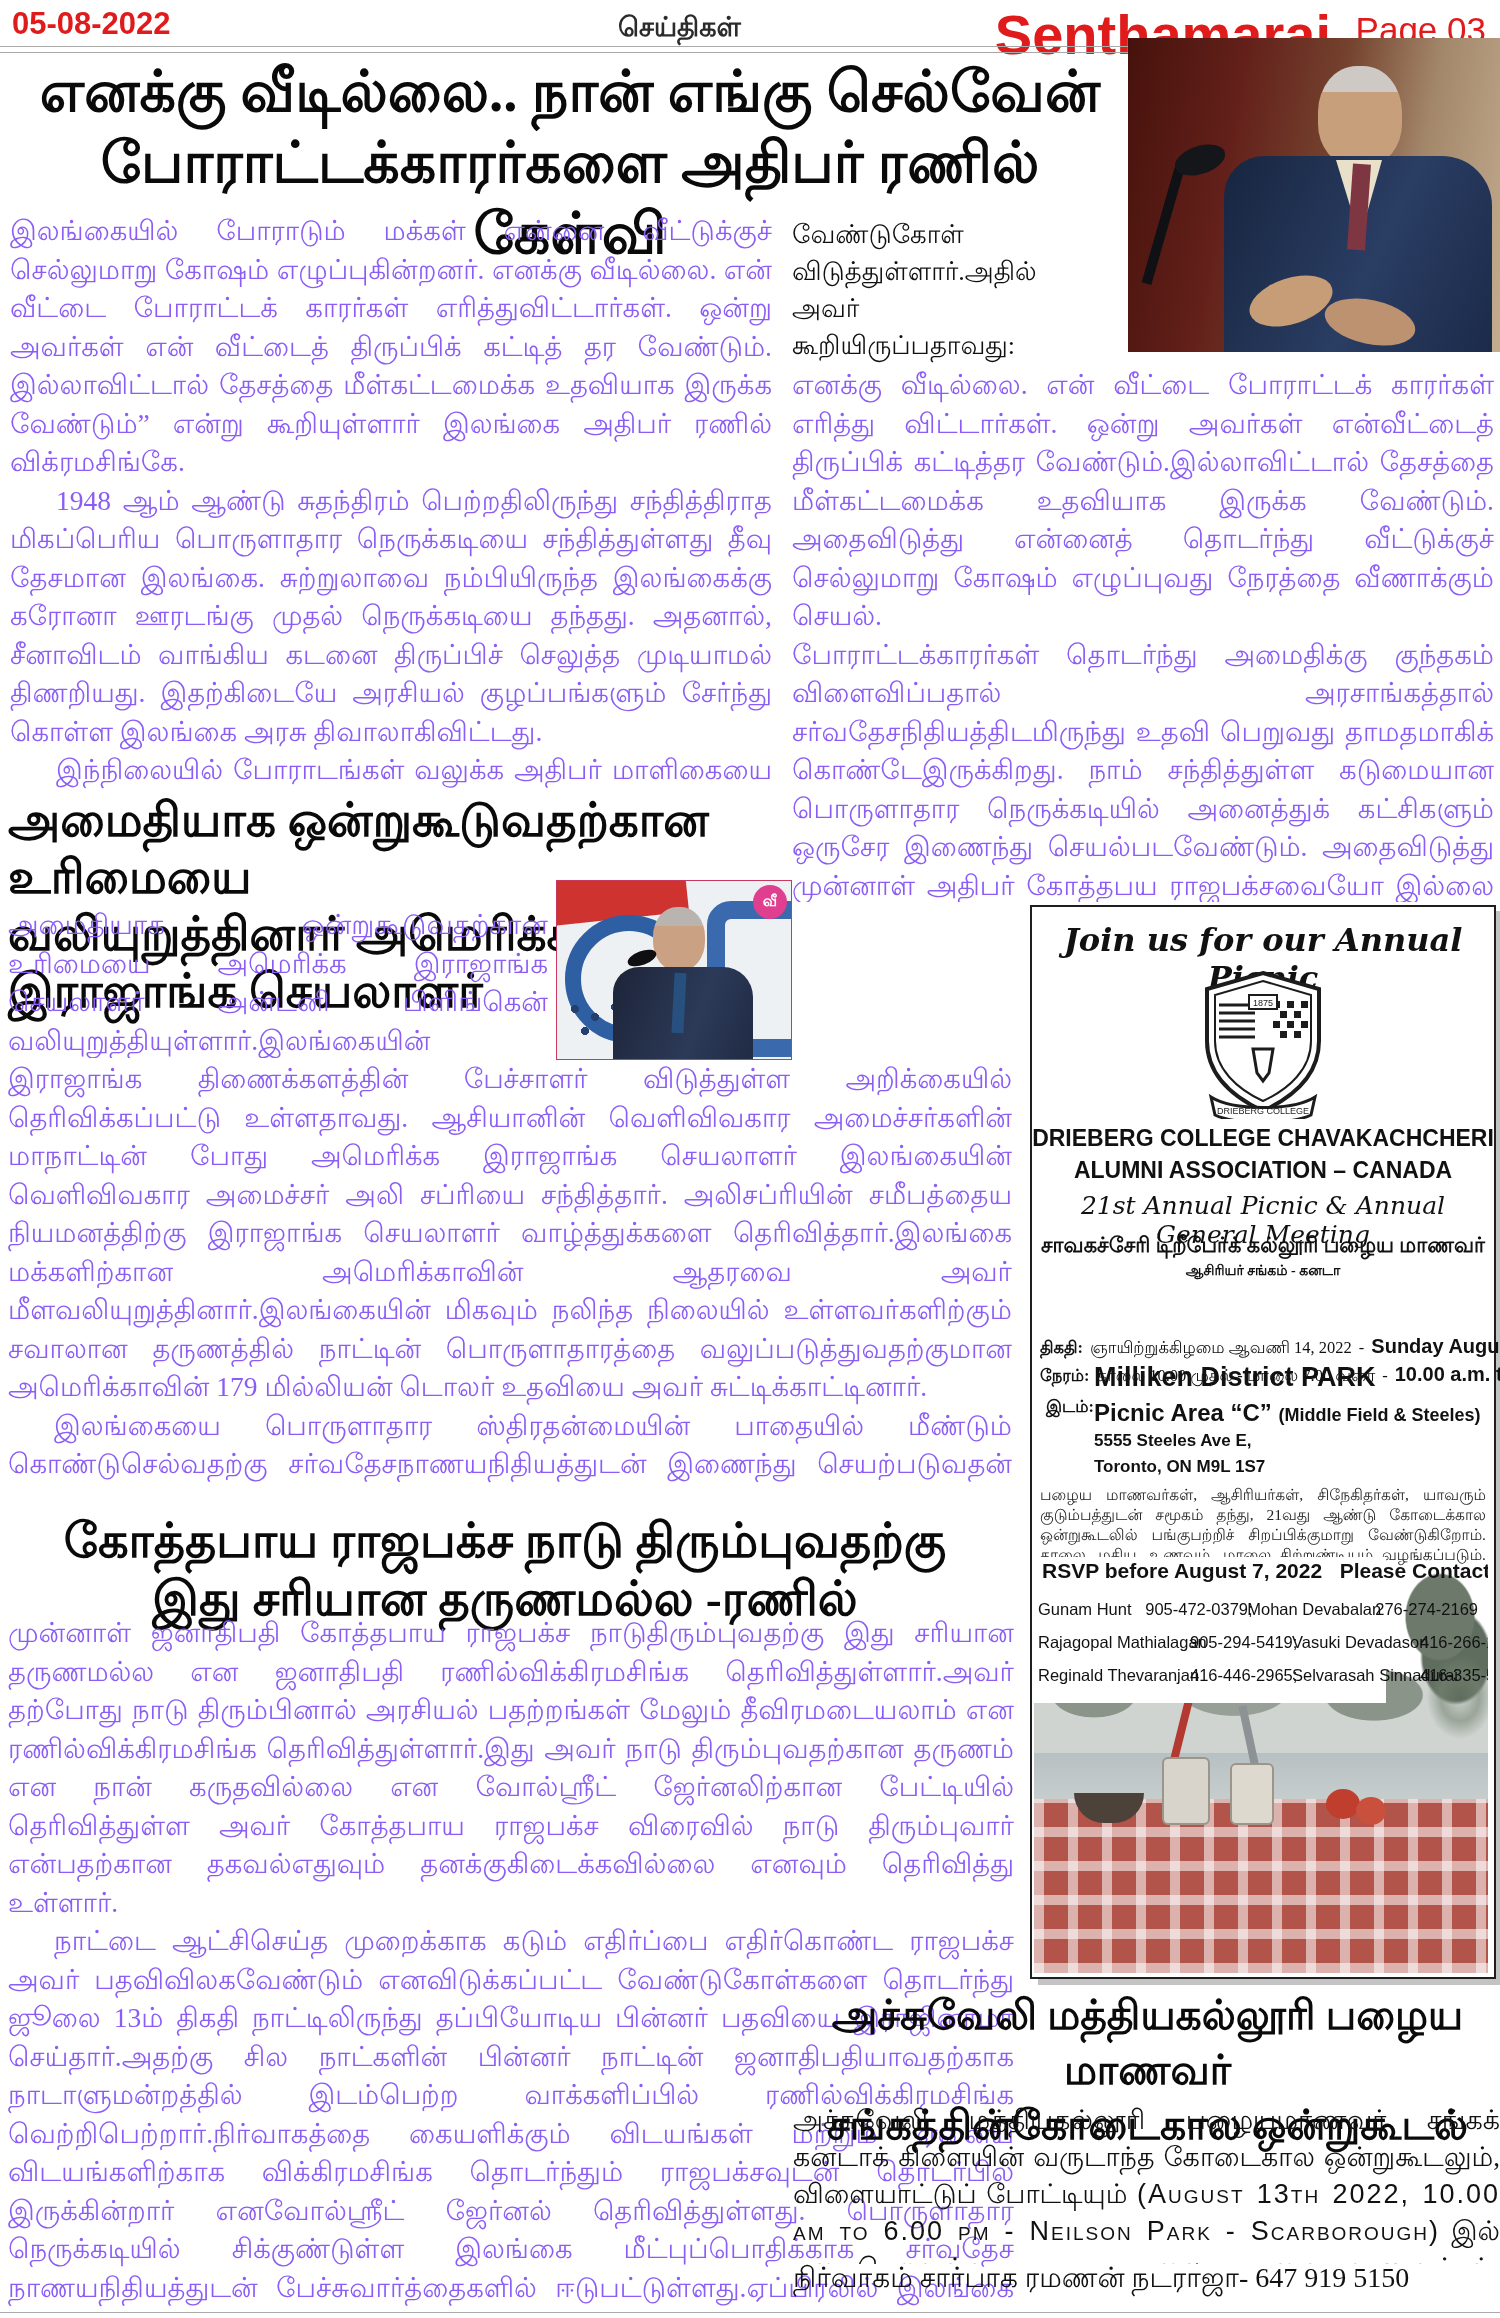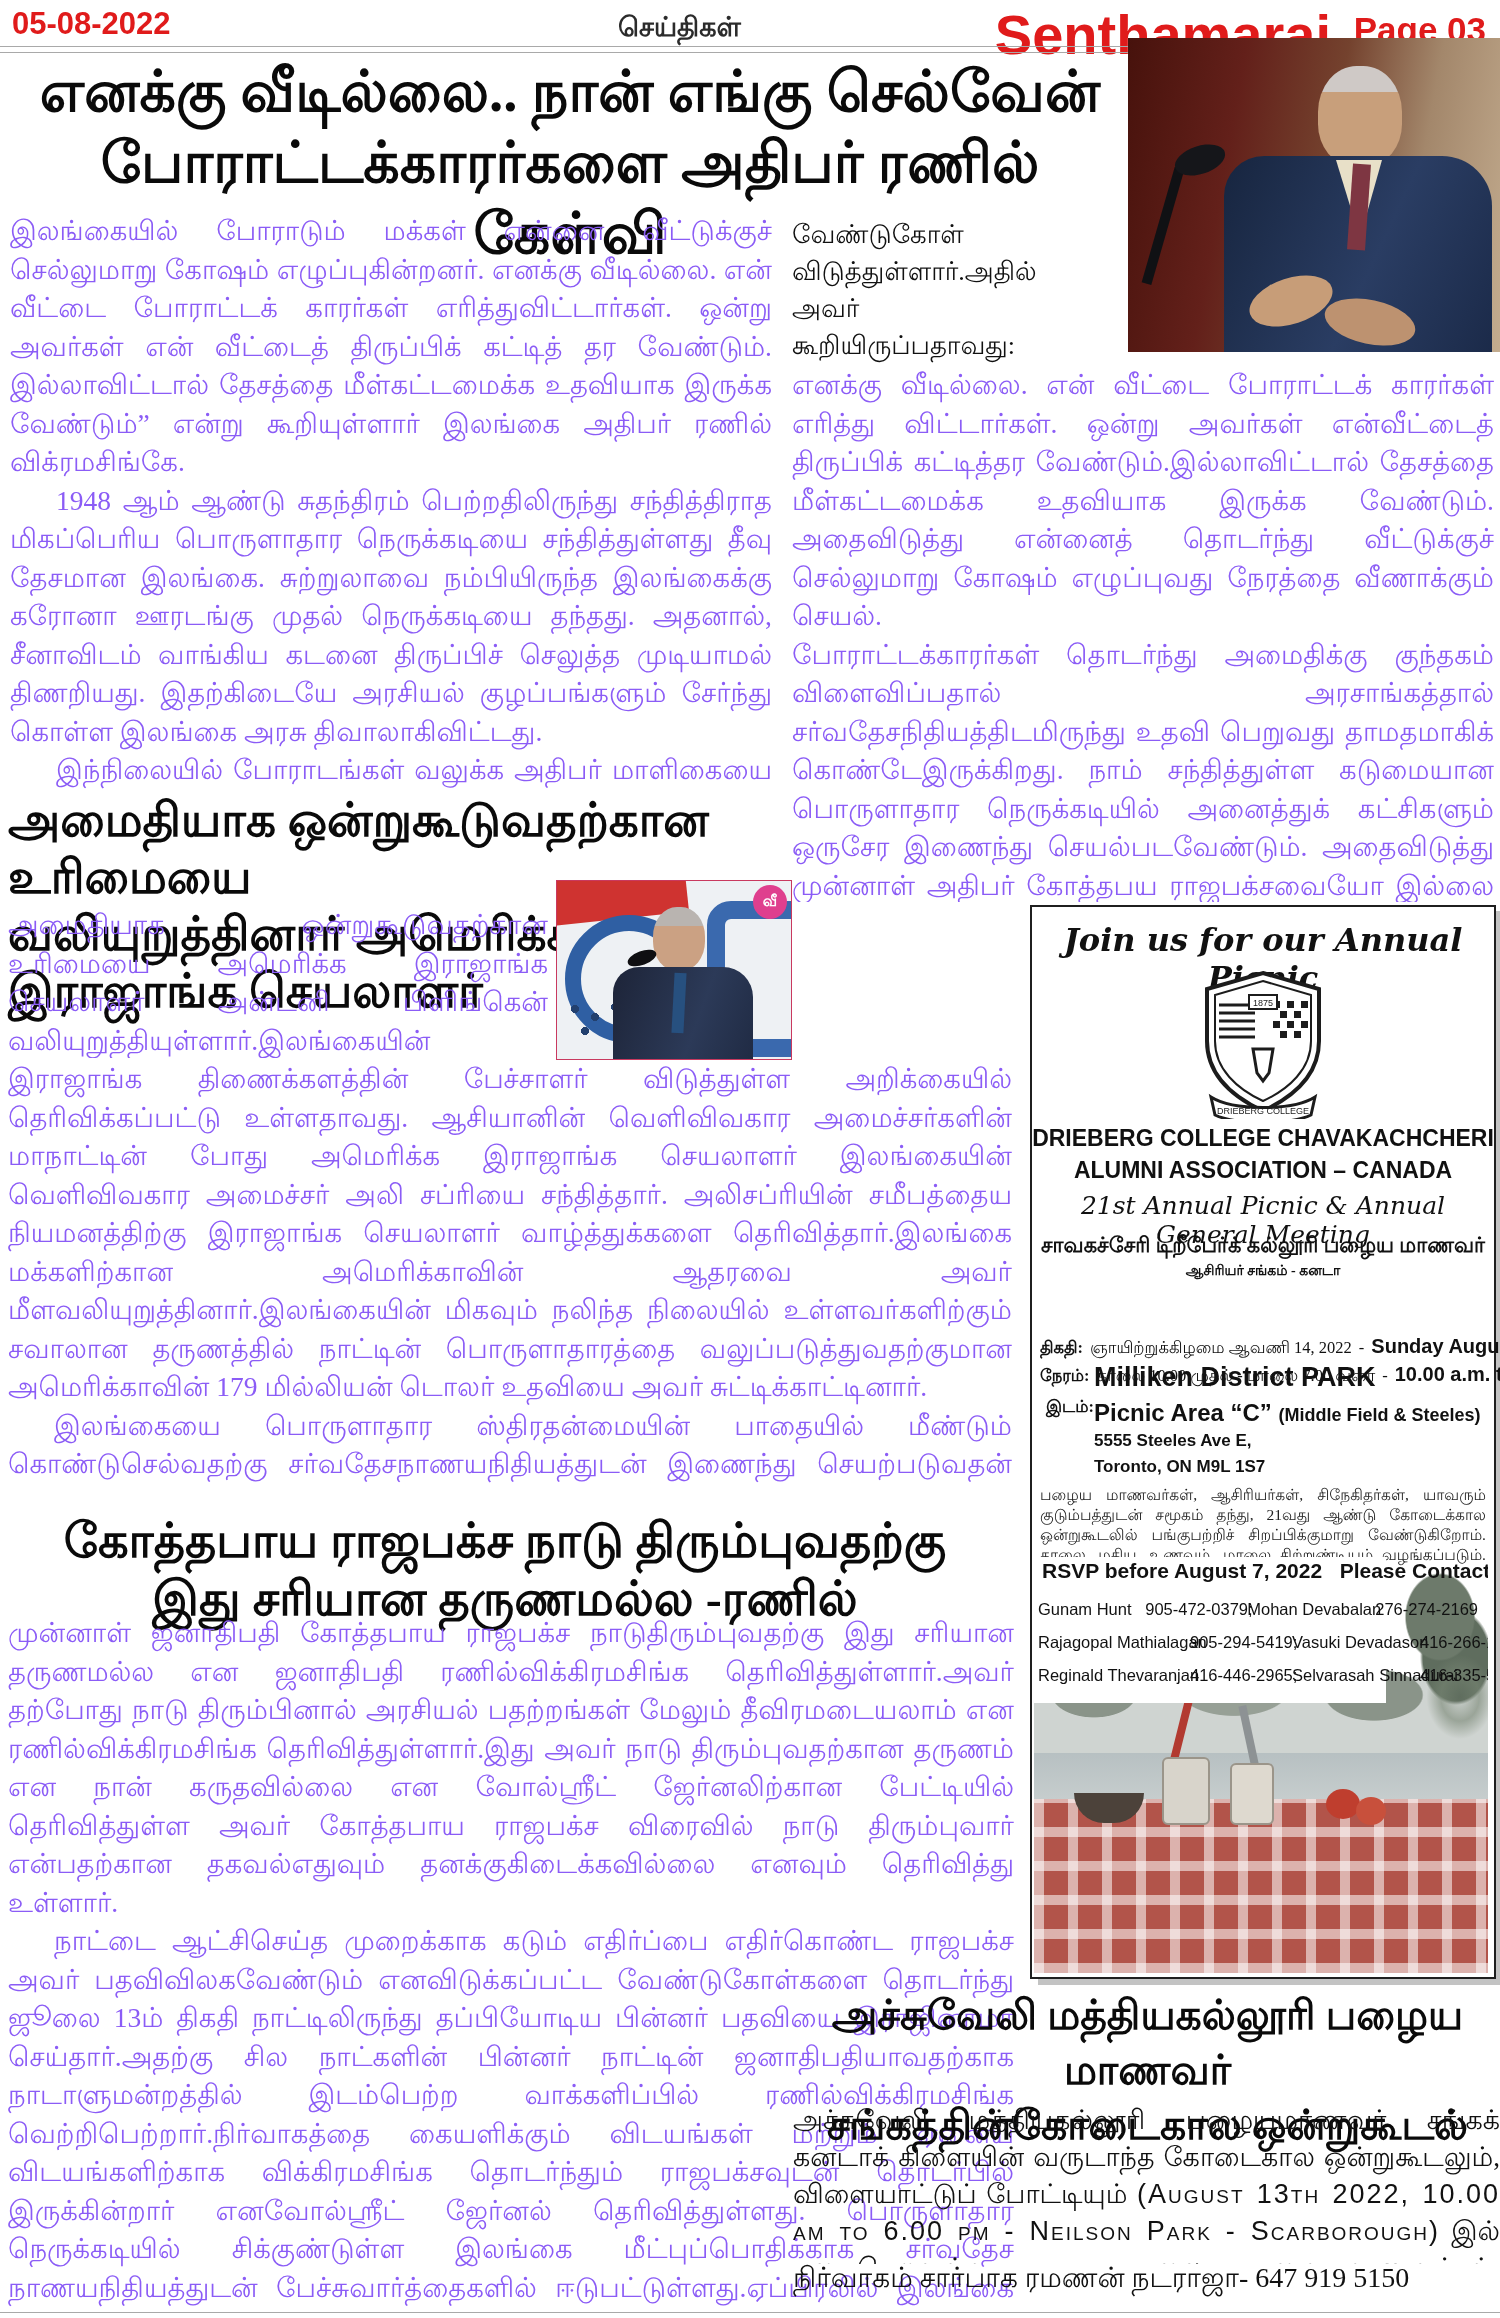--- a/index.html
+++ b/index.html
@@ -10,21 +10,21 @@
   .red{color:#e01b1b;}
   .body-text{font-size:27.5px;line-height:38.5px;text-align:justify;color:#8b5cf6;overflow:hidden;}
   .body-text p{margin:0;}
   .body-text p.ind{text-indent:46px;}
   .headline{font-weight:bold;color:#0a0a0a;text-align:center;}
   .hairline{position:absolute;left:0;width:100%;height:1px;background:#a9a9a9;}
   
   .hdr-date{left:12px;top:6px;font-size:31px;font-weight:bold;}
   .hdr-sec{left:618px;top:12px;font-size:27px;color:#2b2b2b;font-weight:bold;}
   .hdr-mast{right:169px;top:2px;font-size:56px;font-weight:bold;}
-  .hdr-page{right:14px;top:10px;font-size:35px;font-weight:bold;}
+  .hdr-page{right:14px;top:10px;font-size:35px;font-weight:normal;}
   
   .a1-head{left:20px;top:56px;width:1100px;font-size:57px;line-height:71px;}
   .a1-col1{left:10px;top:212px;width:762px;height:580px;}
   .a1-col2{left:792px;top:216px;width:296px;height:148px;font-size:26px;line-height:37px;text-align:justify;overflow:hidden;}
   .a1-colr{left:792px;top:366px;width:702px;height:536px;}
   
   .photo{overflow:hidden;}
   .ranil{left:1128px;top:38px;width:372px;height:314px;
          background:linear-gradient(100deg,#47120c 0%,#63201a 28%,#74422e 52%,#a3876b 74%,#c3ac8f 100%);}
   .r-head{left:190px;top:28px;width:84px;height:100px;border-radius:46% 46% 42% 42%;

